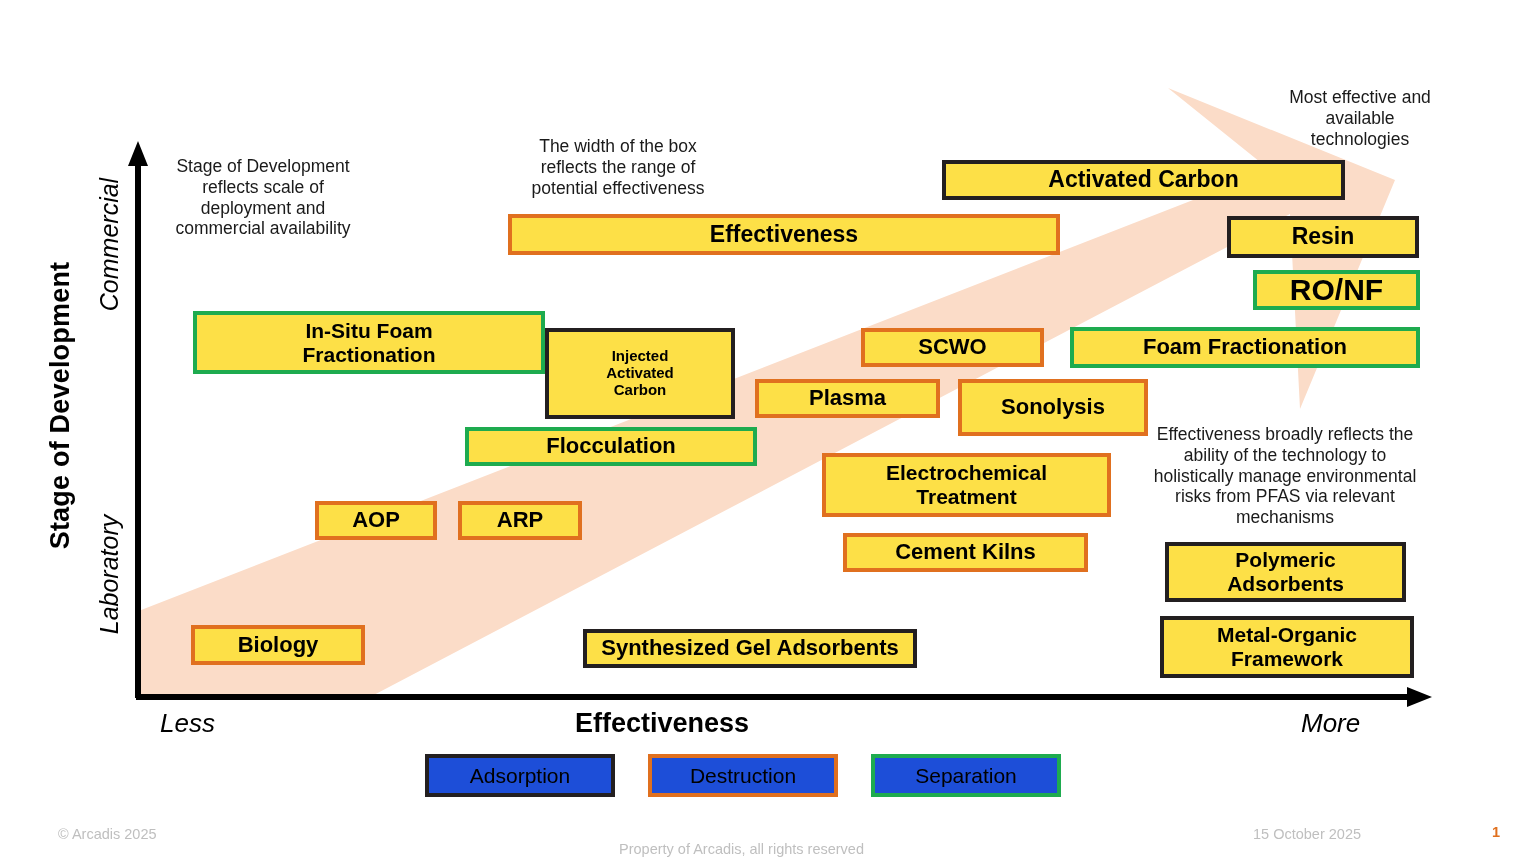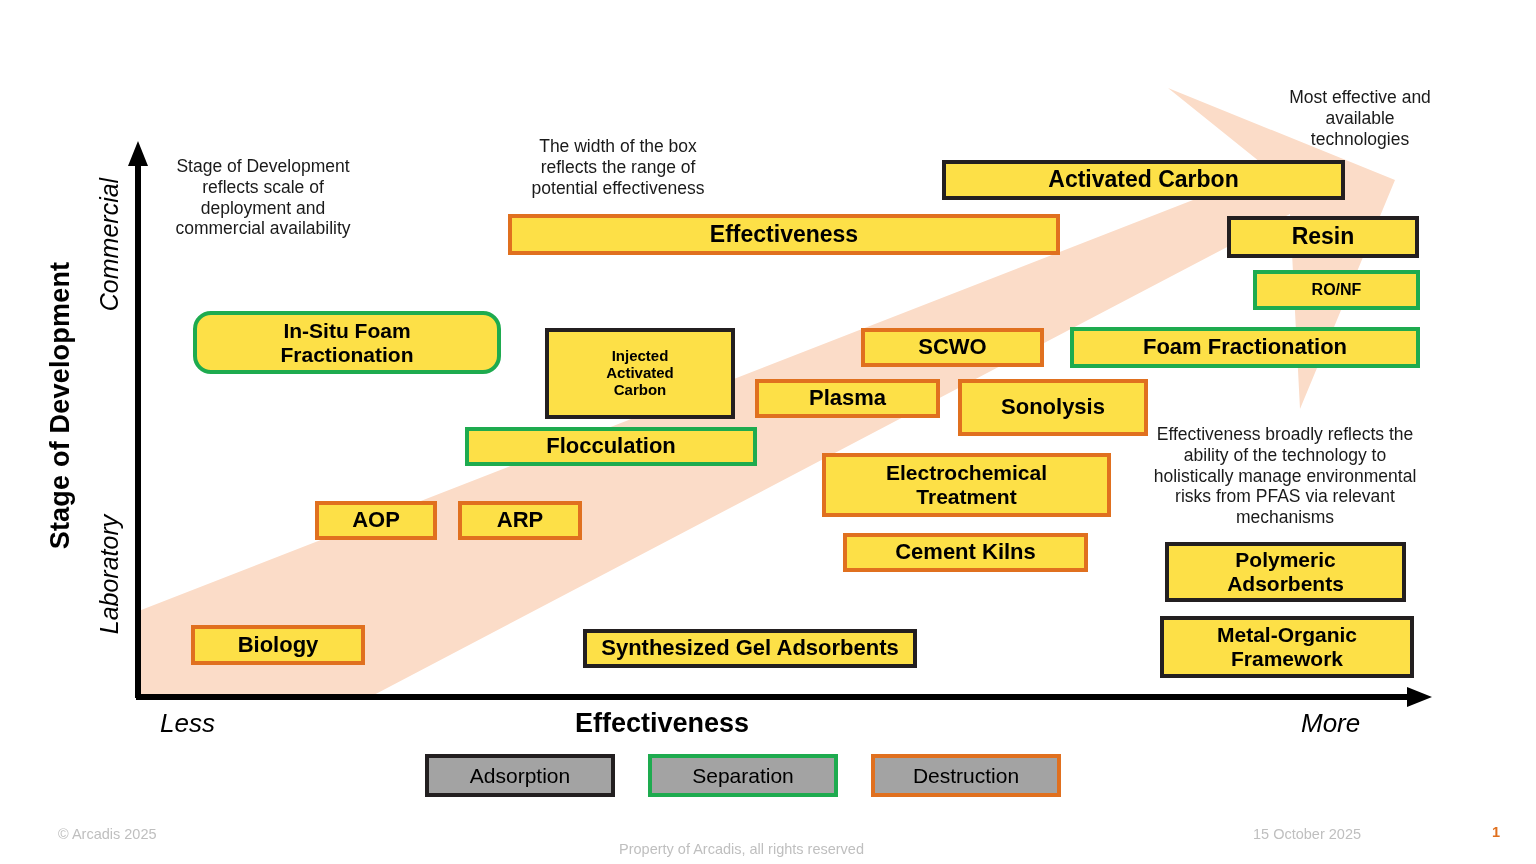--- a/index.html
+++ b/index.html
@@ -111,21 +111,21 @@
   
   #legend {
     position: absolute;
     left: 425px; top: 754px;
     display: flex;
     gap: 33px;
     z-index: 6;
   }
   .legend-item {
     box-sizing: border-box;
-    background: #a3a3a3;
+    background: #1d4ed8;
     height: 43px;
     display: flex;
     align-items: center;
     justify-content: center;
     font-size: 21px;
     color: #000;
     padding: 0 14px;
   }
   .legend-item.cat-adsorption { border: 4px solid #231f20; width: 190px; }
   .legend-item.cat-separation { border: 4px solid #1eab4f; width: 190px; }
@@ -170,22 +170,22 @@
 
   <div class="note" id="note-stage">Stage of Development reflects scale of deployment and commercial availability</div>
   <div class="note" id="note-width">The width of the box reflects the range of potential effectiveness</div>
   <div class="note" id="note-most">Most effective and available technologies</div>
   <div class="note" id="note-effect">Effectiveness broadly reflects the ability of the technology to holistically manage environmental risks from PFAS via relevant mechanisms</div>
 
   <div id="tech-boxes">
       <div class="tech-box cat-adsorption" style="left: 942px; top: 160px; width: 403px; height: 40px; font-size: 23px;">Activated Carbon</div>
       <div class="tech-box cat-destruction" style="left: 508px; top: 214px; width: 552px; height: 41px; font-size: 23px;">Effectiveness</div>
       <div class="tech-box cat-adsorption" style="left: 1227px; top: 216px; width: 192px; height: 42px; font-size: 23px;">Resin</div>
-      <div class="tech-box cat-separation" style="left: 1253px; top: 270px; width: 167px; height: 40px; font-size: 16px;">RO/NF</div>
-      <div class="tech-box cat-separation" style="left: 193px; top: 311px; width: 308px; height: 63px; font-size: 21px; border-radius: 18px;">In-Situ Foam
+      <div class="tech-box cat-separation" style="left: 1253px; top: 270px; width: 167px; height: 40px; font-size: 30px;">RO/NF</div>
+      <div class="tech-box cat-separation" style="left: 193px; top: 311px; width: 352px; height: 63px; font-size: 21px;">In-Situ Foam
 Fractionation</div>
       <div class="tech-box cat-destruction" style="left: 861px; top: 328px; width: 183px; height: 39px; font-size: 22px;">SCWO</div>
       <div class="tech-box cat-separation" style="left: 1070px; top: 327px; width: 350px; height: 41px; font-size: 22px;">Foam Fractionation</div>
       <div class="tech-box cat-adsorption" style="left: 545px; top: 328px; width: 190px; height: 91px; font-size: 15px;">Injected
 Activated
 Carbon</div>
       <div class="tech-box cat-destruction" style="left: 755px; top: 379px; width: 185px; height: 39px; font-size: 22px;">Plasma</div>
       <div class="tech-box cat-destruction" style="left: 958px; top: 379px; width: 190px; height: 57px; font-size: 22px;">Sonolysis</div>
       <div class="tech-box cat-separation" style="left: 465px; top: 427px; width: 292px; height: 39px; font-size: 22px;">Flocculation</div>
       <div class="tech-box cat-destruction" style="left: 822px; top: 453px; width: 289px; height: 64px; font-size: 21px;">Electrochemical
@@ -196,22 +196,22 @@
       <div class="tech-box cat-adsorption" style="left: 1165px; top: 542px; width: 241px; height: 60px; font-size: 21px;">Polymeric
 Adsorbents</div>
       <div class="tech-box cat-destruction" style="left: 191px; top: 625px; width: 174px; height: 40px; font-size: 22px; text-align: right;">Biology</div>
       <div class="tech-box cat-adsorption" style="left: 1160px; top: 616px; width: 254px; height: 62px; font-size: 21px;">Metal-Organic
 Framework</div>
       <div class="tech-box cat-adsorption" style="left: 583px; top: 629px; width: 334px; height: 39px; font-size: 22px;">Synthesized Gel Adsorbents</div>
     </div>
 
   <div id="legend">
       <div class="legend-item cat-adsorption">Adsorption</div>
+      <div class="legend-item cat-destruction">Destruction</div>
       <div class="legend-item cat-separation">Separation</div>
-      <div class="legend-item cat-destruction">Destruction</div>
     </div>
 
   <div id="footer">
     <div class="footer-text" id="footer-copyright">© Arcadis 2025</div>
     <div class="footer-text" id="footer-property">Property of Arcadis, all rights reserved</div>
     <div class="footer-text" id="footer-date">15 October 2025</div>
     <div class="footer-text" id="footer-page">1</div>
   </div>
 
 </div>

